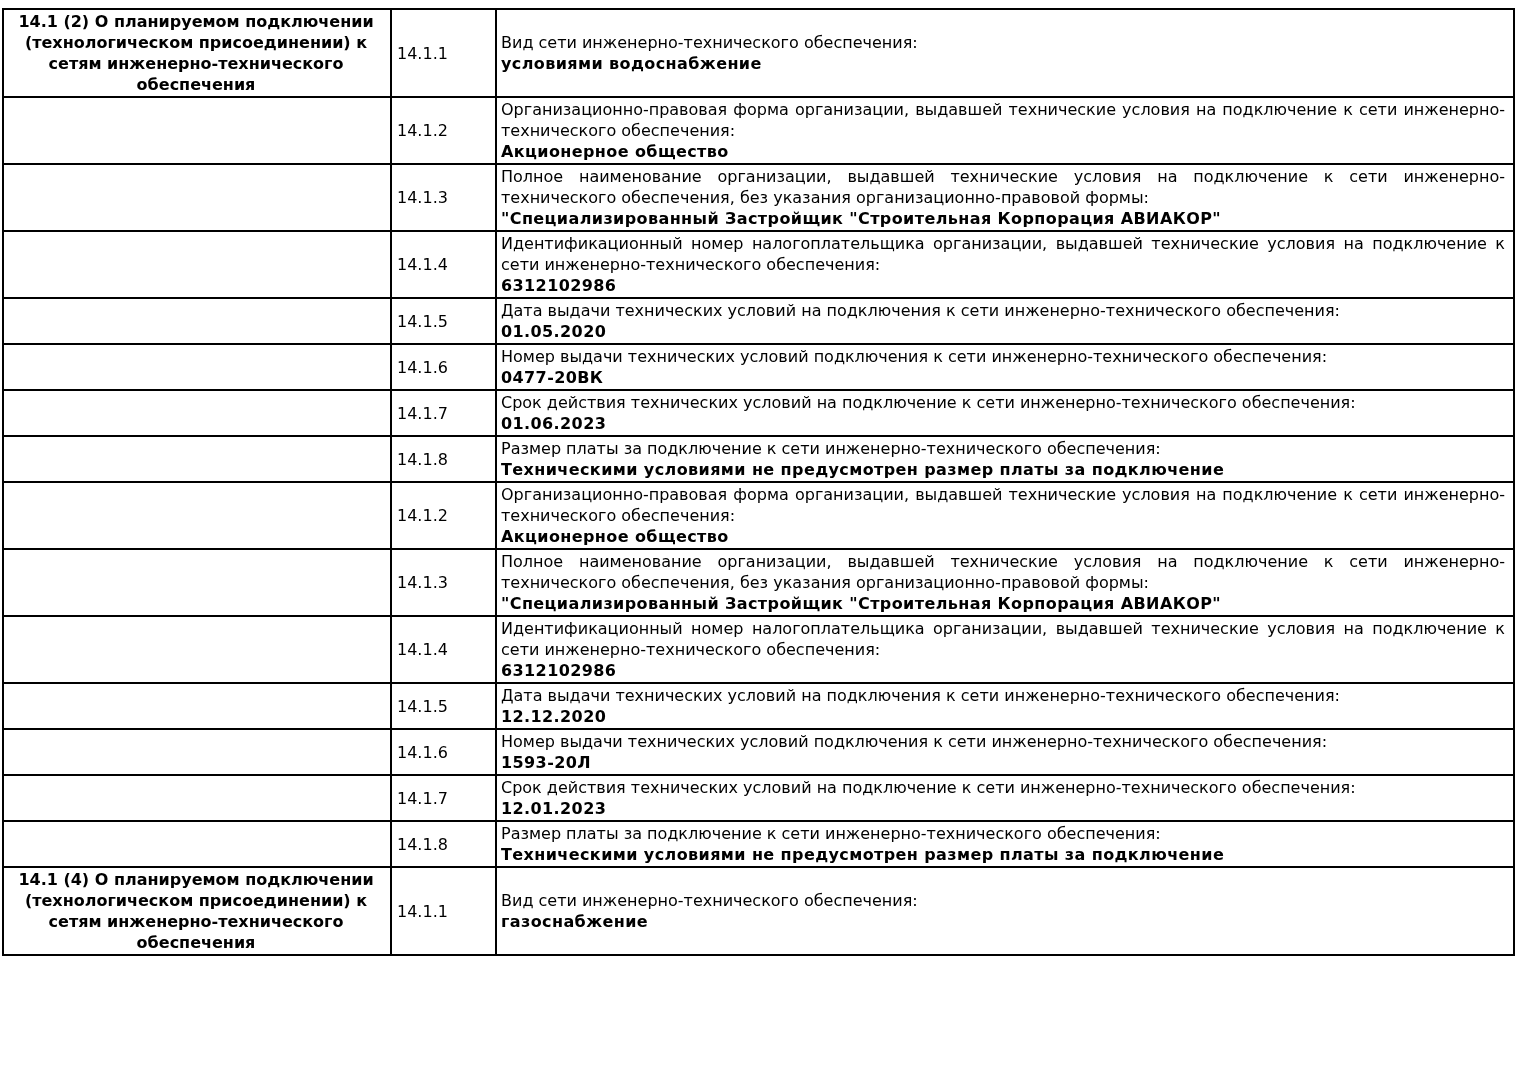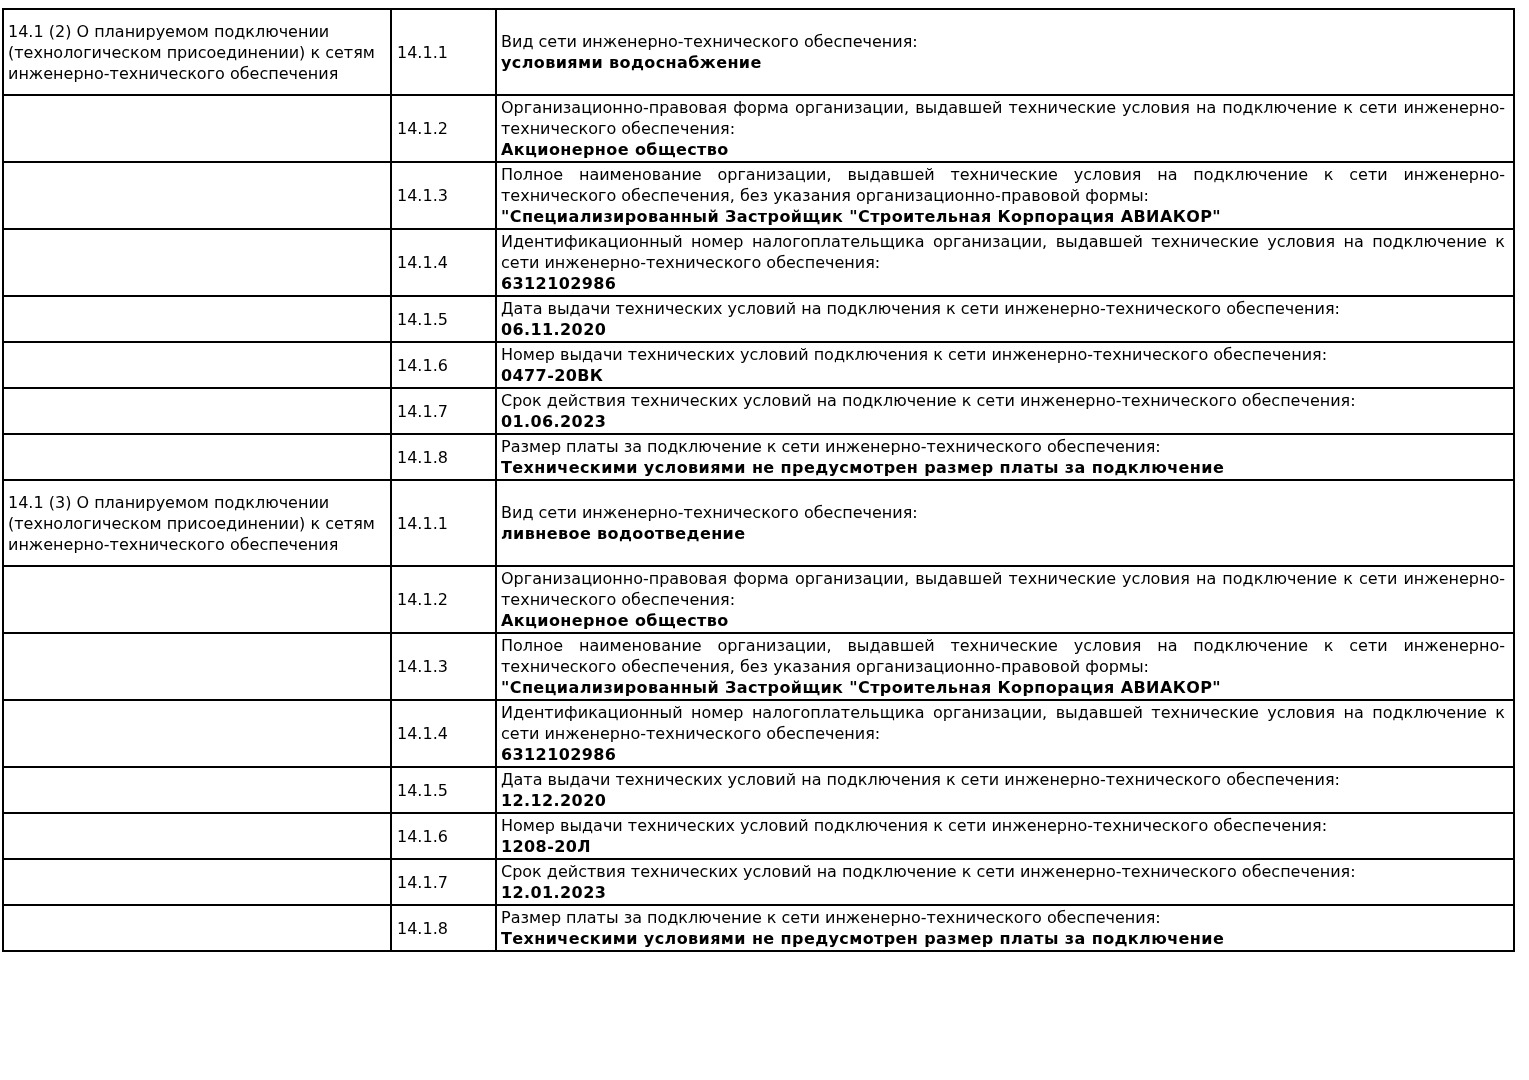--- a/index.html
+++ b/index.html
@@ -25,21 +25,22 @@
   table.decl td {
     border: 2px solid #000000;
     vertical-align: middle;
     font-size: 16px;
     line-height: 21px;
     overflow: hidden;
   }
   td.col-section {
     vertical-align: top;
     padding: 1px 6px 1px 4px;
-    text-align: left;
+    text-align: center;
+    font-weight: bold;
   }
   td.col-num {
     padding: 1px 4px 1px 5px;
     vertical-align: middle;
     margin-left: 24px;
   }
   td.col-desc {
     padding: 1px 8px 1px 4px;
     vertical-align: middle;
   }
@@ -96,21 +97,21 @@
           <td class="col-desc">
             <div class="label">Идентификационный номер налогоплательщика организации, выдавшей технические условия на подключение к сети инженерно-технического обеспечения:</div>
             <div class="value">6312102986</div>
           </td>
         </tr>
         <tr class="row-short">
           <td class="col-section"></td>
           <td class="col-num">14.1.5</td>
           <td class="col-desc">
             <div class="label">Дата выдачи технических условий на подключения к сети инженерно-технического обеспечения:</div>
-            <div class="value">06.11.2020</div>
+            <div class="value">01.05.2020</div>
           </td>
         </tr>
         <tr class="row-short">
           <td class="col-section"></td>
           <td class="col-num">14.1.6</td>
           <td class="col-desc">
             <div class="label">Номер выдачи технических условий подключения к сети инженерно-технического обеспечения:</div>
             <div class="value">0477-20ВК</div>
           </td>
         </tr>
@@ -123,28 +124,20 @@
           </td>
         </tr>
         <tr class="row-short">
           <td class="col-section"></td>
           <td class="col-num">14.1.8</td>
           <td class="col-desc">
             <div class="label">Размер платы за подключение к сети инженерно-технического обеспечения:</div>
             <div class="value">Техническими условиями не предусмотрен размер платы за подключение</div>
           </td>
         </tr>
-        <tr class="row-first">
-          <td class="col-section">14.1 (3) О планируемом подключении (технологическом присоединении) к сетям инженерно-технического обеспечения</td>
-          <td class="col-num">14.1.1</td>
-          <td class="col-desc">
-            <div class="label">Вид сети инженерно-технического обеспечения:</div>
-            <div class="value">ливневое водоотведение</div>
-          </td>
-        </tr>
         <tr class="row-mid">
           <td class="col-section"></td>
           <td class="col-num">14.1.2</td>
           <td class="col-desc">
             <div class="label">Организационно-правовая форма организации, выдавшей технические условия на подключение к сети инженерно-технического обеспечения:</div>
             <div class="value">Акционерное общество</div>
           </td>
         </tr>
         <tr class="row-mid">
           <td class="col-section"></td>
@@ -168,34 +161,42 @@
           <td class="col-desc">
             <div class="label">Дата выдачи технических условий на подключения к сети инженерно-технического обеспечения:</div>
             <div class="value">12.12.2020</div>
           </td>
         </tr>
         <tr class="row-short">
           <td class="col-section"></td>
           <td class="col-num">14.1.6</td>
           <td class="col-desc">
             <div class="label">Номер выдачи технических условий подключения к сети инженерно-технического обеспечения:</div>
-            <div class="value">1208-20Л</div>
+            <div class="value">1593-20Л</div>
           </td>
         </tr>
         <tr class="row-short">
           <td class="col-section"></td>
           <td class="col-num">14.1.7</td>
           <td class="col-desc">
             <div class="label">Срок действия технических условий на подключение к сети инженерно-технического обеспечения:</div>
             <div class="value">12.01.2023</div>
           </td>
         </tr>
         <tr class="row-short">
           <td class="col-section"></td>
           <td class="col-num">14.1.8</td>
           <td class="col-desc">
             <div class="label">Размер платы за подключение к сети инженерно-технического обеспечения:</div>
             <div class="value">Техническими условиями не предусмотрен размер платы за подключение</div>
+          </td>
+        </tr>
+        <tr class="row-first">
+          <td class="col-section">14.1 (4) О планируемом подключении (технологическом присоединении) к сетям инженерно-технического обеспечения</td>
+          <td class="col-num">14.1.1</td>
+          <td class="col-desc">
+            <div class="label">Вид сети инженерно-технического обеспечения:</div>
+            <div class="value">газоснабжение</div>
           </td>
         </tr>
       </tbody>
   </table>
 </div>
 
 </body></html>

